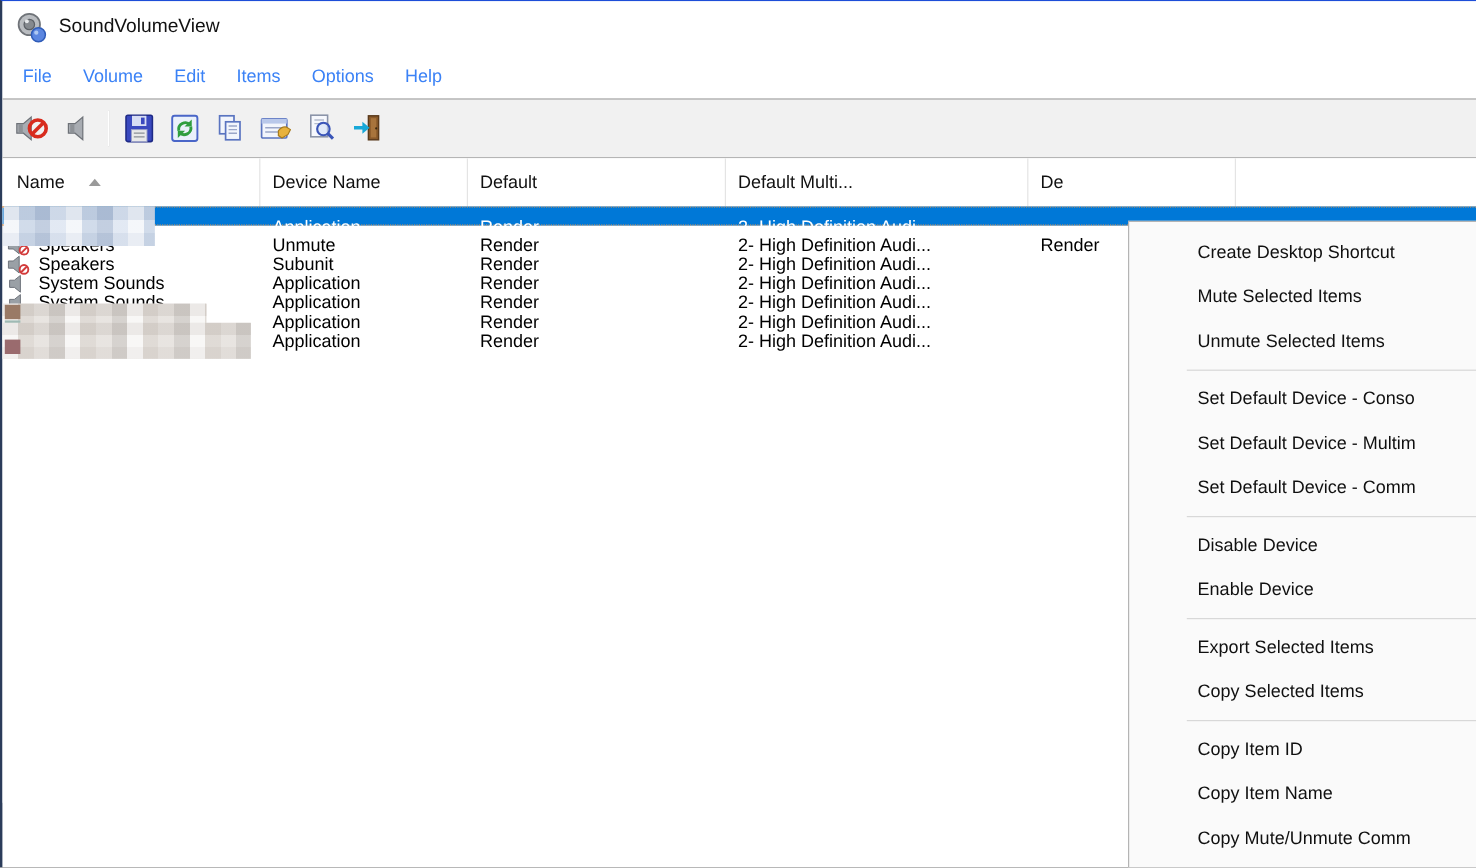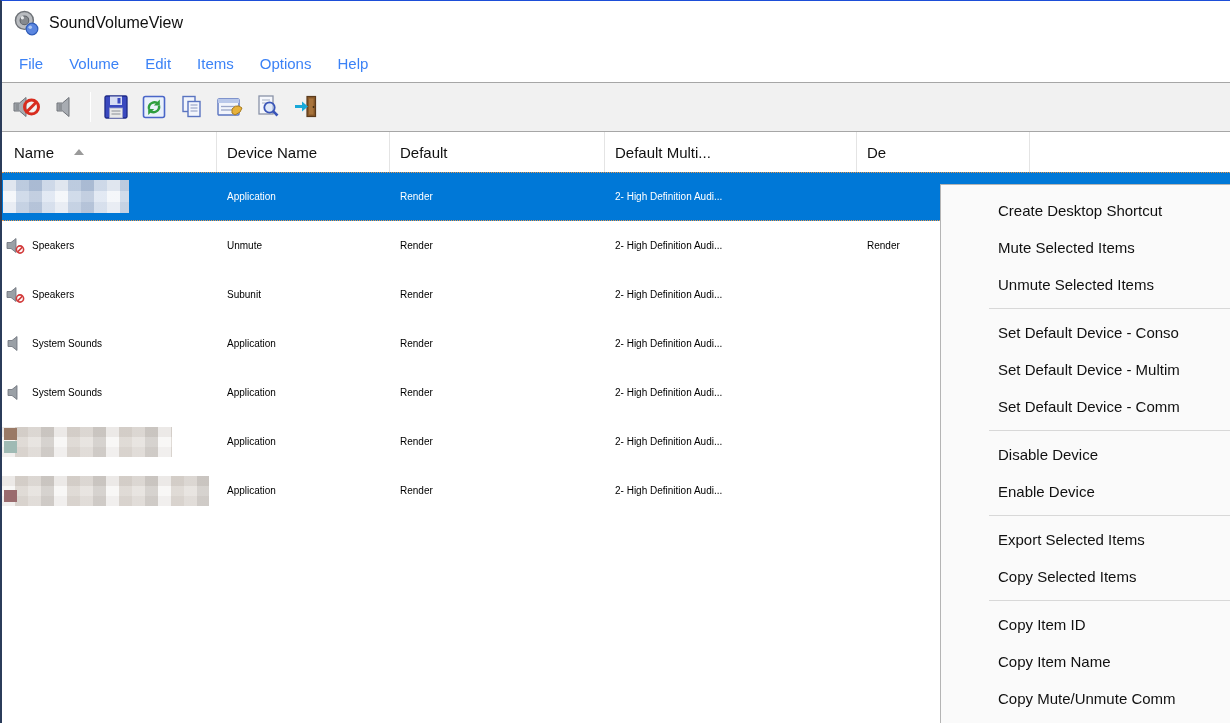--- a/index.html
+++ b/index.html
@@ -37,21 +37,21 @@
   .lv-header .hcell{
     display:flex; align-items:center; padding-left:10px; font-size:15px; color:#111;
     border-right:1px solid #e4e4e4; position:relative; cursor:default; height:40px;
   }
   .lv-header .hcell.first{ padding-left:12px; }
   .sort-arrow{
     width:0; height:0; margin-left:20px;
     border-left:5px solid transparent; border-right:5px solid transparent; border-bottom:6px solid #9a9a9a;
   }
 
-  .lv-row{ height:49px; align-items:center; font-size:10px; color:#000; position:relative; }
+  .lv-row{ height:16px; align-items:center; font-size:15px; color:#000; position:relative; }
   .lv-row .cell{ padding-left:10px; white-space:nowrap; overflow:hidden; }
   .lv-row .name-cell{ display:flex; align-items:center; padding-left:4px; position:relative; height:32px; }
   .row-icon{ width:19px; height:19px; margin-right:7px; flex:0 0 auto; }
   .lv-row.selected{ background:#0078d7; color:#fff; border-top:1px dotted #e8974a; border-bottom:1px dotted #e8974a; }
 
   
   .mosaic{ position:absolute; z-index:2; image-rendering:pixelated; }
   .mosaic-blue{
     left:1px; top:-1px; width:126px; height:33px;
     background-image:

